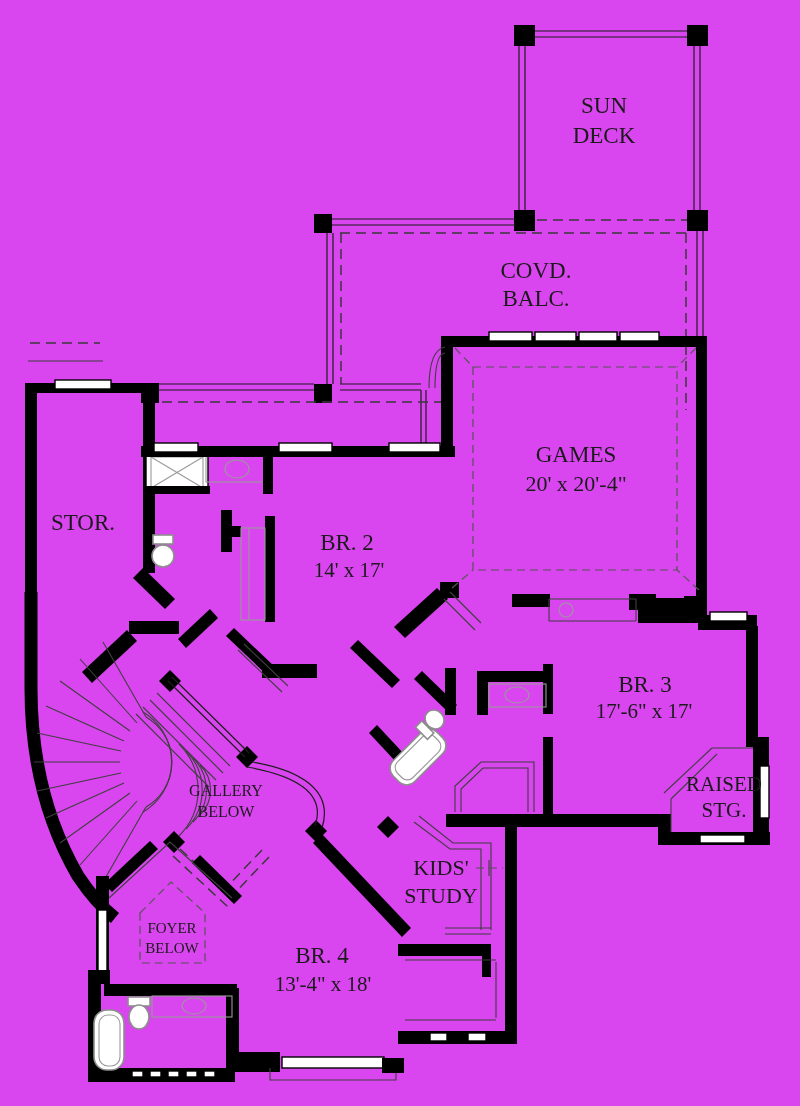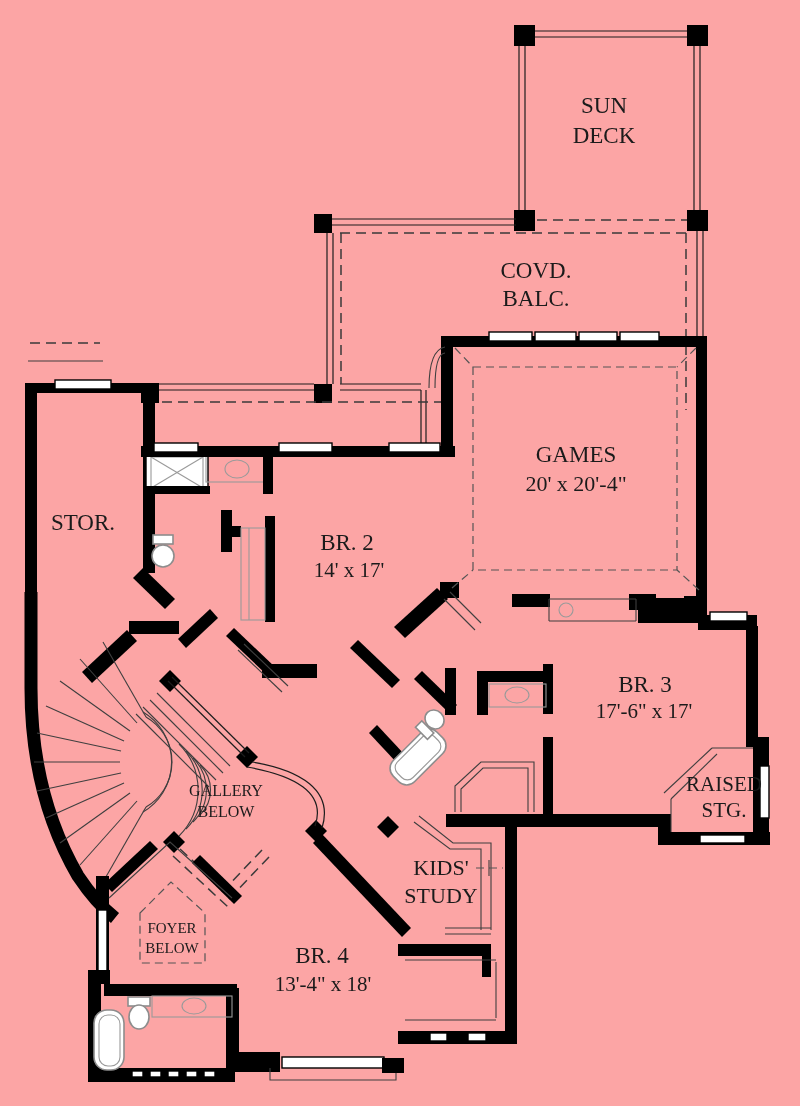--- a/index.html
+++ b/index.html
@@ -1,16 +1,16 @@
 <!DOCTYPE html>
 <html><head>
 <meta charset="utf-8">
 <style>
   html,body{margin:0;padding:0;background:#ffffff;}
-  .page{position:relative;width:800px;height:1106px;background:#fca5a5;overflow:hidden;}
+  .page{position:relative;width:800px;height:1106px;background:#d946ef;overflow:hidden;}
   svg{display:block;}
   .wall{fill:#000;stroke:none;}
   .wstroke{stroke:#000;fill:none;}
   .thin{stroke:#3f3f3f;stroke-width:1.1;fill:none;}
   .rail{stroke:#1d1d1d;stroke-width:1.2;fill:none;}
   .dash{stroke:#3a3a3a;stroke-width:1.5;stroke-dasharray:10 6;fill:none;}
   .dashfine{stroke:#555;stroke-width:1.2;stroke-dasharray:8 5;fill:none;}
   .win{fill:#fff;stroke:#000;stroke-width:1.4;}
   .fix{fill:#fff;stroke:#8d8d8d;stroke-width:1.6;}
   .fixthin{fill:none;stroke:#9a9a9a;stroke-width:1.1;}

